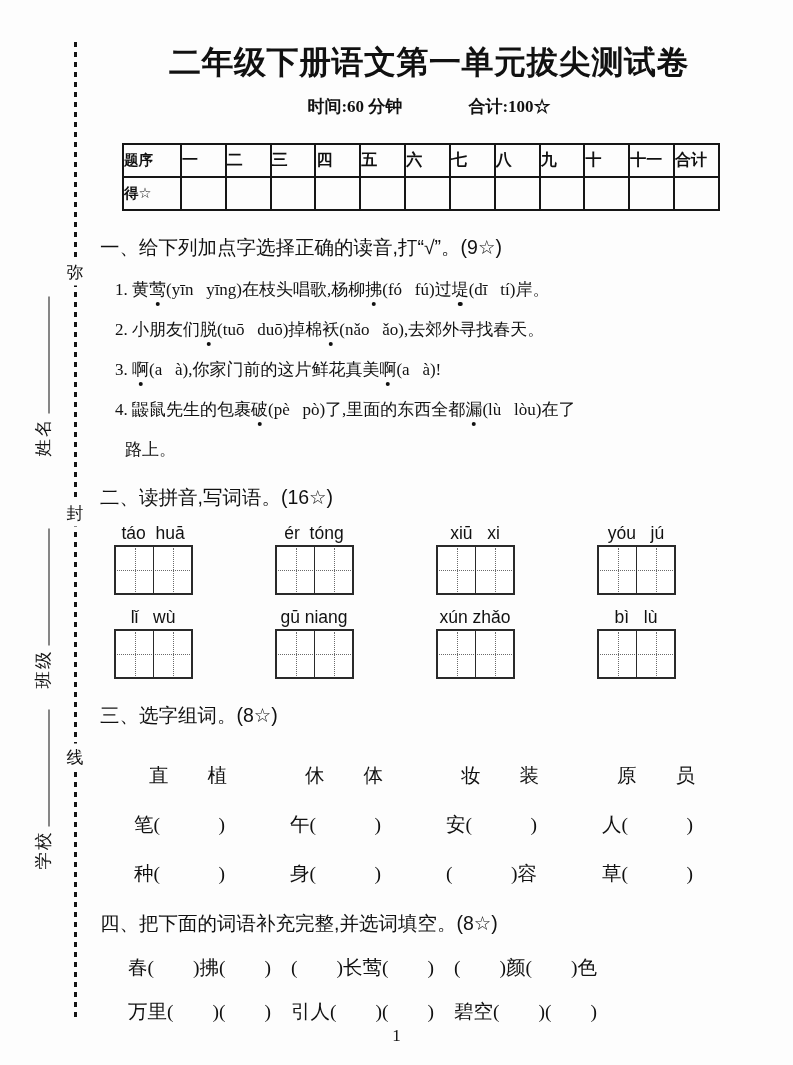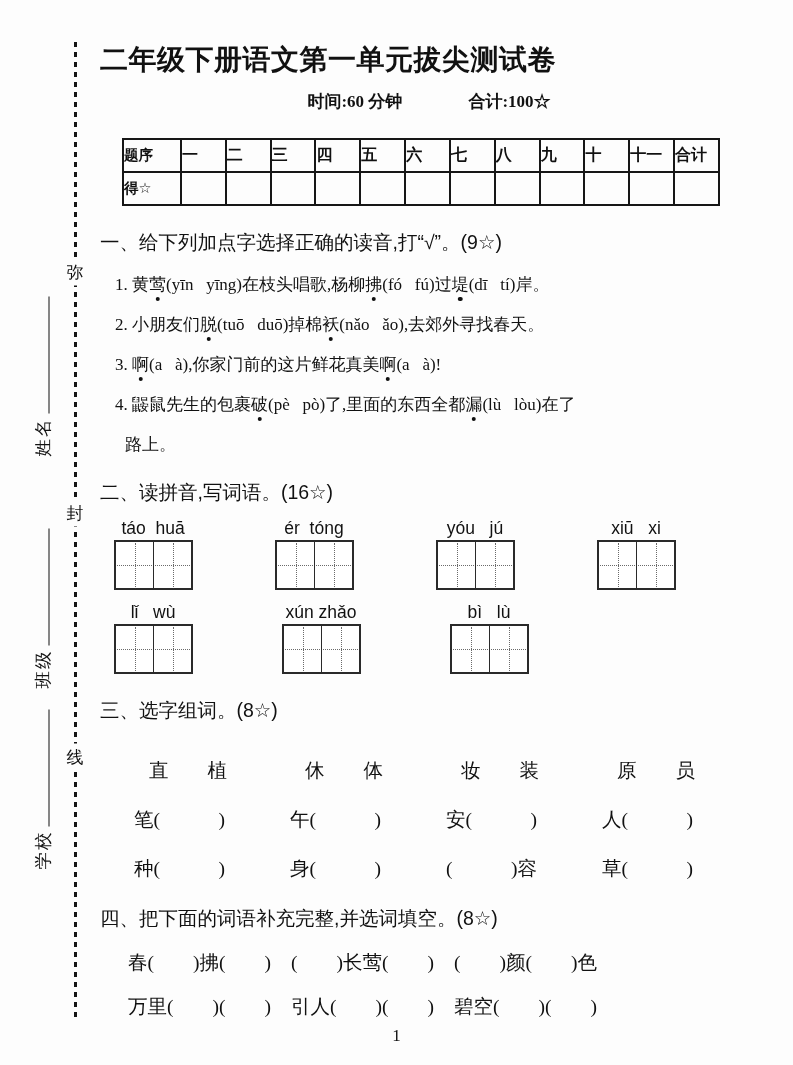--- a/index.html
+++ b/index.html
@@ -23,23 +23,23 @@
     transform:rotate(-90deg);
     display:flex; align-items:flex-end;
     font-size:17.5px; line-height:1.2;
   }
   .side-label .lbl { letter-spacing:2px; white-space:nowrap; }
   .side-label .rule { flex:1; border-bottom:1.7px solid #111; margin:0 0 4px 4px; }
 
   
   .content { position:absolute; left:100px; top:0; width:658px; }
   .title {
-    margin:0; padding-top:42px; 
+    margin:0; padding-top:42px; text-align:center;
     font-family:"Liberation Sans","DejaVu Sans",sans-serif;
-    font-weight:900; font-size:28px; letter-spacing:0.5px; line-height:1.25;
+    font-weight:900; font-size:32px; letter-spacing:0.5px; line-height:1.25;
   }
   .meta {
     margin-top:13px; display:flex; justify-content:center; gap:66px;
     font-size:17px; font-weight:bold; white-space:pre;
   }
   .score-table {
     border-collapse:collapse; table-layout:fixed;
     width:598px; margin:25px 0 0 22px;
   }
   .score-table td {
@@ -197,49 +197,62 @@
                   <div class="cross-v"></div>
                   <div class="cross-h"></div>
                 </div>
                 <div class="tzg-cell">
                   <div class="cross-v"></div>
                   <div class="cross-h"></div>
                 </div>
               </div>
             </div>
             <div class="wgroup">
+              <div class="pinyin">xiū   xi</div>
+              <div class="tzg">
+                <div class="tzg-cell">
+                  <div class="cross-v"></div>
+                  <div class="cross-h"></div>
+                </div>
+                <div class="tzg-cell">
+                  <div class="cross-v"></div>
+                  <div class="cross-h"></div>
+                </div>
+              </div>
+            </div>
+            <div class="wgroup">
               <div class="pinyin">yóu   jú</div>
               <div class="tzg">
                 <div class="tzg-cell">
                   <div class="cross-v"></div>
                   <div class="cross-h"></div>
                 </div>
                 <div class="tzg-cell">
                   <div class="cross-v"></div>
                   <div class="cross-h"></div>
                 </div>
               </div>
             </div>
-            <div class="wgroup">
-              <div class="pinyin">xiū   xi</div>
-              <div class="tzg">
-                <div class="tzg-cell">
-                  <div class="cross-v"></div>
-                  <div class="cross-h"></div>
-                </div>
-                <div class="tzg-cell">
-                  <div class="cross-v"></div>
-                  <div class="cross-h"></div>
-                </div>
-              </div>
-            </div>
           </div>
           <div class="pgrow">
             <div class="wgroup">
               <div class="pinyin">lǐ   wù</div>
+              <div class="tzg">
+                <div class="tzg-cell">
+                  <div class="cross-v"></div>
+                  <div class="cross-h"></div>
+                </div>
+                <div class="tzg-cell">
+                  <div class="cross-v"></div>
+                  <div class="cross-h"></div>
+                </div>
+              </div>
+            </div>
+            <div class="wgroup">
+              <div class="pinyin">gū niang</div>
               <div class="tzg">
                 <div class="tzg-cell">
                   <div class="cross-v"></div>
                   <div class="cross-h"></div>
                 </div>
                 <div class="tzg-cell">
                   <div class="cross-v"></div>
                   <div class="cross-h"></div>
                 </div>
               </div>

